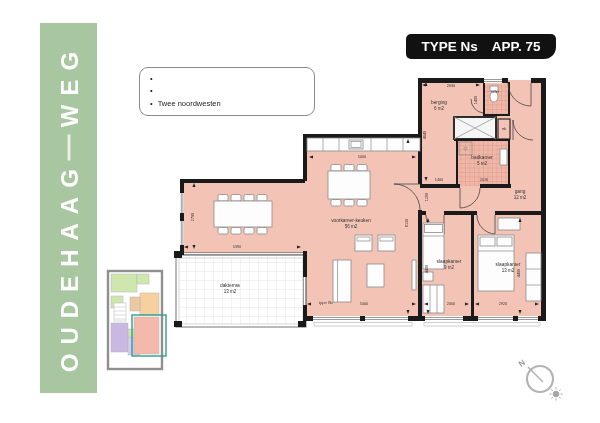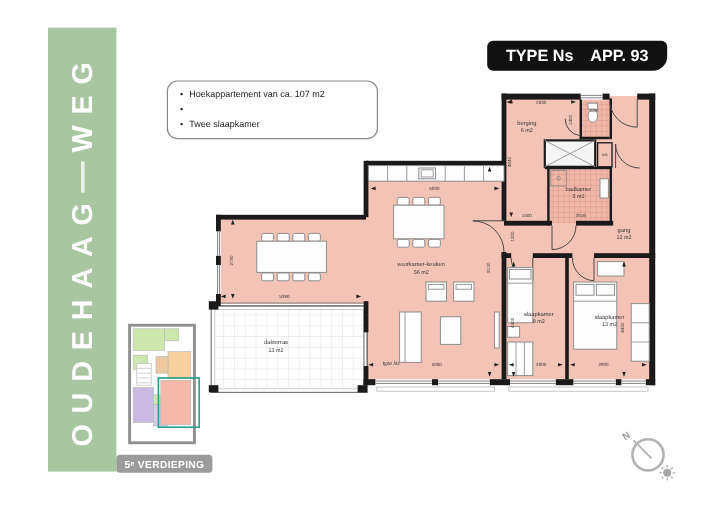--- a/index.html
+++ b/index.html
@@ -56,34 +56,33 @@
   <div class="banner">
     <div class="banner-inner">
       <span>OUDEHAAG</span>
       <span class="banner-dash"></span>
       <span>WEG</span>
     </div>
   </div>
 
   <div class="title-badge">
     <span>TYPE Ns</span>
-    <span>APP. 93</span>
+    <span>APP. 75</span>
   </div>
 
   <div class="info-box">
     <div class="bullet-row">
       <span class="bullet-dot">•</span>
-      <span>Hoekappartement van ca. 107 m2</span>
     </div>
     <div class="bullet-row">
       <span class="bullet-dot">•</span>
     </div>
     <div class="bullet-row">
       <span class="bullet-dot">•</span>
-      <span>Twee slaapkamer</span>
+      <span>Twee noordwesten</span>
     </div>
   </div>
 
   <svg id="plan-svg" width="398" height="268" viewBox="0 0 398 268">
     <defs>
       <pattern id="tl" width="4.5" height="4.5" patternUnits="userSpaceOnUse">
         <rect width="4.5" height="4.5" fill="#f0b7a8"></rect>
         <path d="M4.5,0 H0 V4.5" stroke="#cf8d7c" stroke-width="0.6" fill="none"></path>
       </pattern>
       <pattern id="gr" width="9" height="9" patternUnits="userSpaceOnUse">
@@ -368,21 +367,20 @@
       <line x1="12" y1="48" x2="24" y2="48"></line>
         <line x1="12" y1="52" x2="24" y2="52"></line>
       <rect x="9" y="56" width="17" height="29" fill="#c9b9e2"></rect>
       <rect x="26" y="70" width="12" height="18" fill="#d8cbee"></rect>
       <rect x="26" y="62" width="8" height="8" fill="#cfe7ae"></rect>
       <rect x="32" y="50" width="25" height="37" fill="#f4b9aa"></rect>
     </g>
     <rect x="30" y="48" width="34" height="41" fill="none" stroke="#2f9e8f" stroke-width="1.4"></rect>
   </svg>
 
-  <div class="floor-badge">5ᵉ VERDIEPING</div>
 
   <svg id="compass-svg" width="64" height="56" viewBox="0 0 64 56">
     <circle cx="32" cy="27" r="13" fill="none" stroke="#b3b3b3" stroke-width="2.2"></circle>
     <line x1="35" y1="30" x2="20" y2="15" stroke="#b3b3b3" stroke-width="1.5"></line>
     <text x="13" y="15" font-family="Liberation Sans, sans-serif" font-size="8" font-weight="bold" fill="#9a9a9a" transform="rotate(-35 13 15)">N</text>
     <g stroke="#a6a6a6" stroke-width="1">
       <circle cx="48" cy="42" r="2.8" fill="#a6a6a6"></circle>
       <line x1="48" y1="37.5" x2="48" y2="35.5"></line>
         <line x1="48" y1="46.5" x2="48" y2="48.5"></line>
       <line x1="43.5" y1="42" x2="41.5" y2="42"></line>

